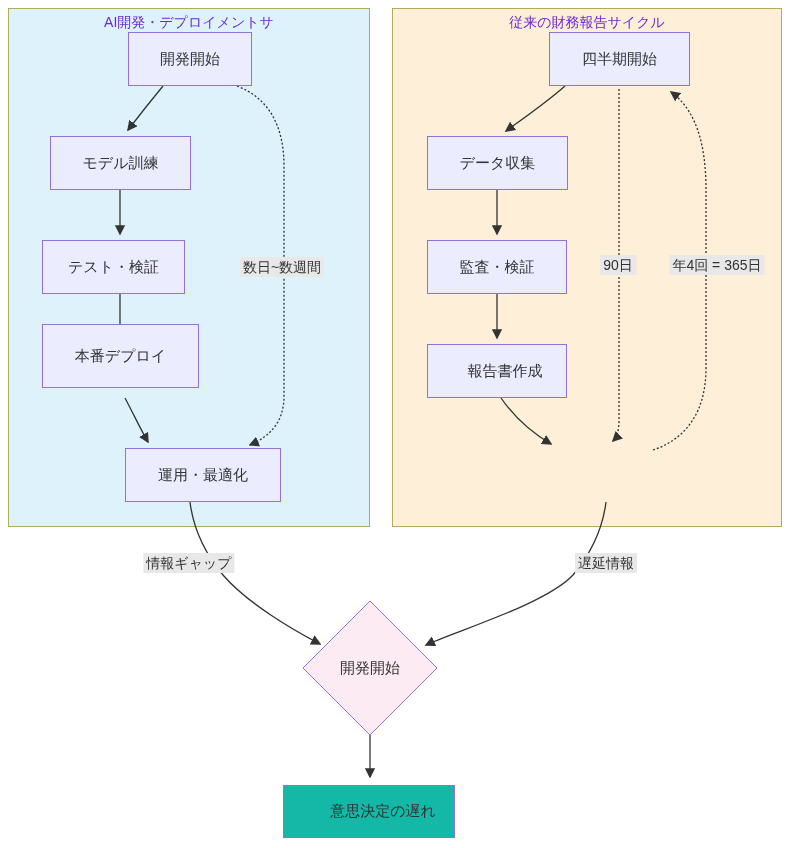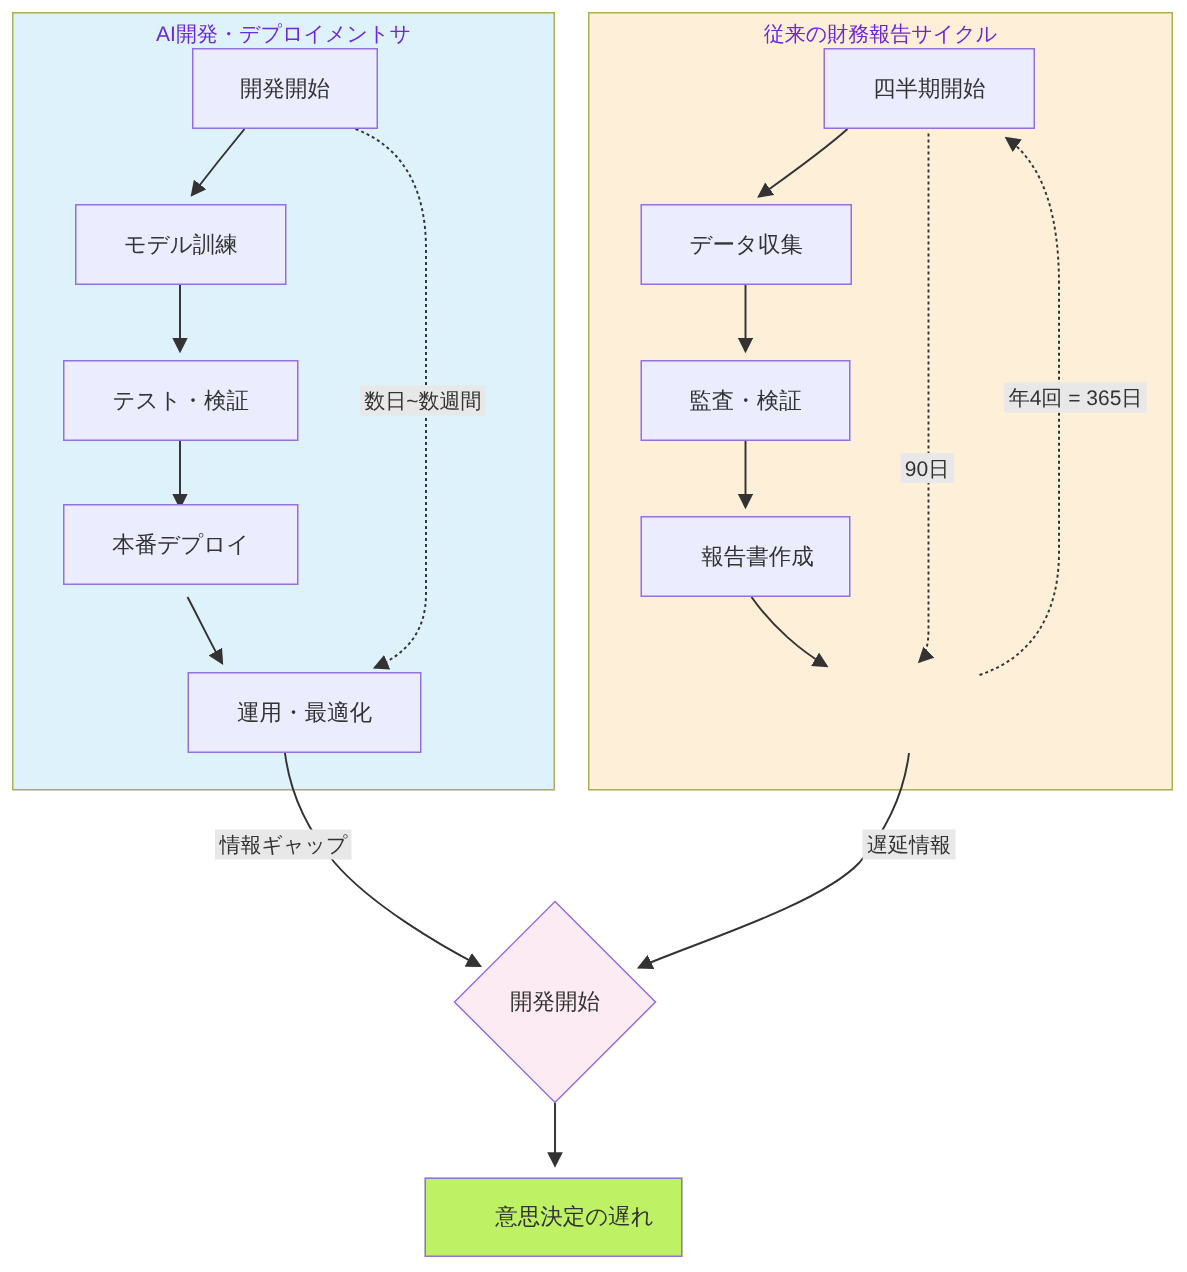--- a/index.html
+++ b/index.html
@@ -63,31 +63,31 @@
     border: 1px solid #9370db;
     display: flex;
     align-items: center;
     justify-content: center;
     font-size: 15px;
     color: #333333;
     white-space: nowrap;
   }
   #n-dev-start        { left: 128px; top: 32px;  width: 124px; height: 54px; }
   #n-model-training   { left: 50px;  top: 136px; width: 141px; height: 54px; }
-  #n-test-validation  { left: 42px;  top: 240px; width: 157px; height: 54px; }
-  #n-prod-deploy      { left: 42px;  top: 336px; width: 157px; height: 54px; }
+  #n-test-validation  { left: 42px;  top: 240px; width: 143px; height: 54px; }
+  #n-prod-deploy      { left: 42px;  top: 324px; width: 157px; height: 64px; }
   #n-ops-optimization { left: 125px; top: 448px; width: 156px; height: 54px; }
   #n-quarter-start    { left: 549px; top: 32px;  width: 141px; height: 54px; }
   #n-data-collection  { left: 427px; top: 136px; width: 141px; height: 54px; }
   #n-audit-validation { left: 427px; top: 240px; width: 140px; height: 54px; }
   #n-report-creation  { left: 427px; top: 344px; width: 140px; height: 54px; padding-left: 16px; }
   #n-publication      { left: 561px; top: 448px; width: 92px;  height: 54px; }
   #n-decision-delay   {
     left: 283px; top: 785px; width: 172px; height: 53px;
-    background: #bef264;
+    background: #14b8a6;
     padding-left: 28px;
   }
   .diamond-label {
     position: absolute;
     left: 370px; top: 668px;
     transform: translate(-50%, -50%);
     font-size: 15px;
     color: #333333;
     white-space: nowrap;
   }
@@ -96,21 +96,21 @@
     position: absolute;
     transform: translate(-50%, -50%);
     background: #e8e8e8;
     color: #333333;
     font-size: 14px;
     line-height: 18px;
     padding: 1px 3px;
     white-space: nowrap;
   }
   #el-ai-iteration { left: 282px; top: 267px; }
-  #el-quarter-days { left: 618px; top: 265px; margin-top: 47px; }
+  #el-quarter-days { left: 618px; top: 265px; }
   #el-annual-total { left: 717px; top: 265px; }
   #el-info-gap     { left: 189px; top: 563px; }
   #el-delayed-info { left: 606px; top: 563px; }
 </style>
 </head>
 <body>
 
 <div class="canvas">
 
   <div class="subgraph sg-ai">

